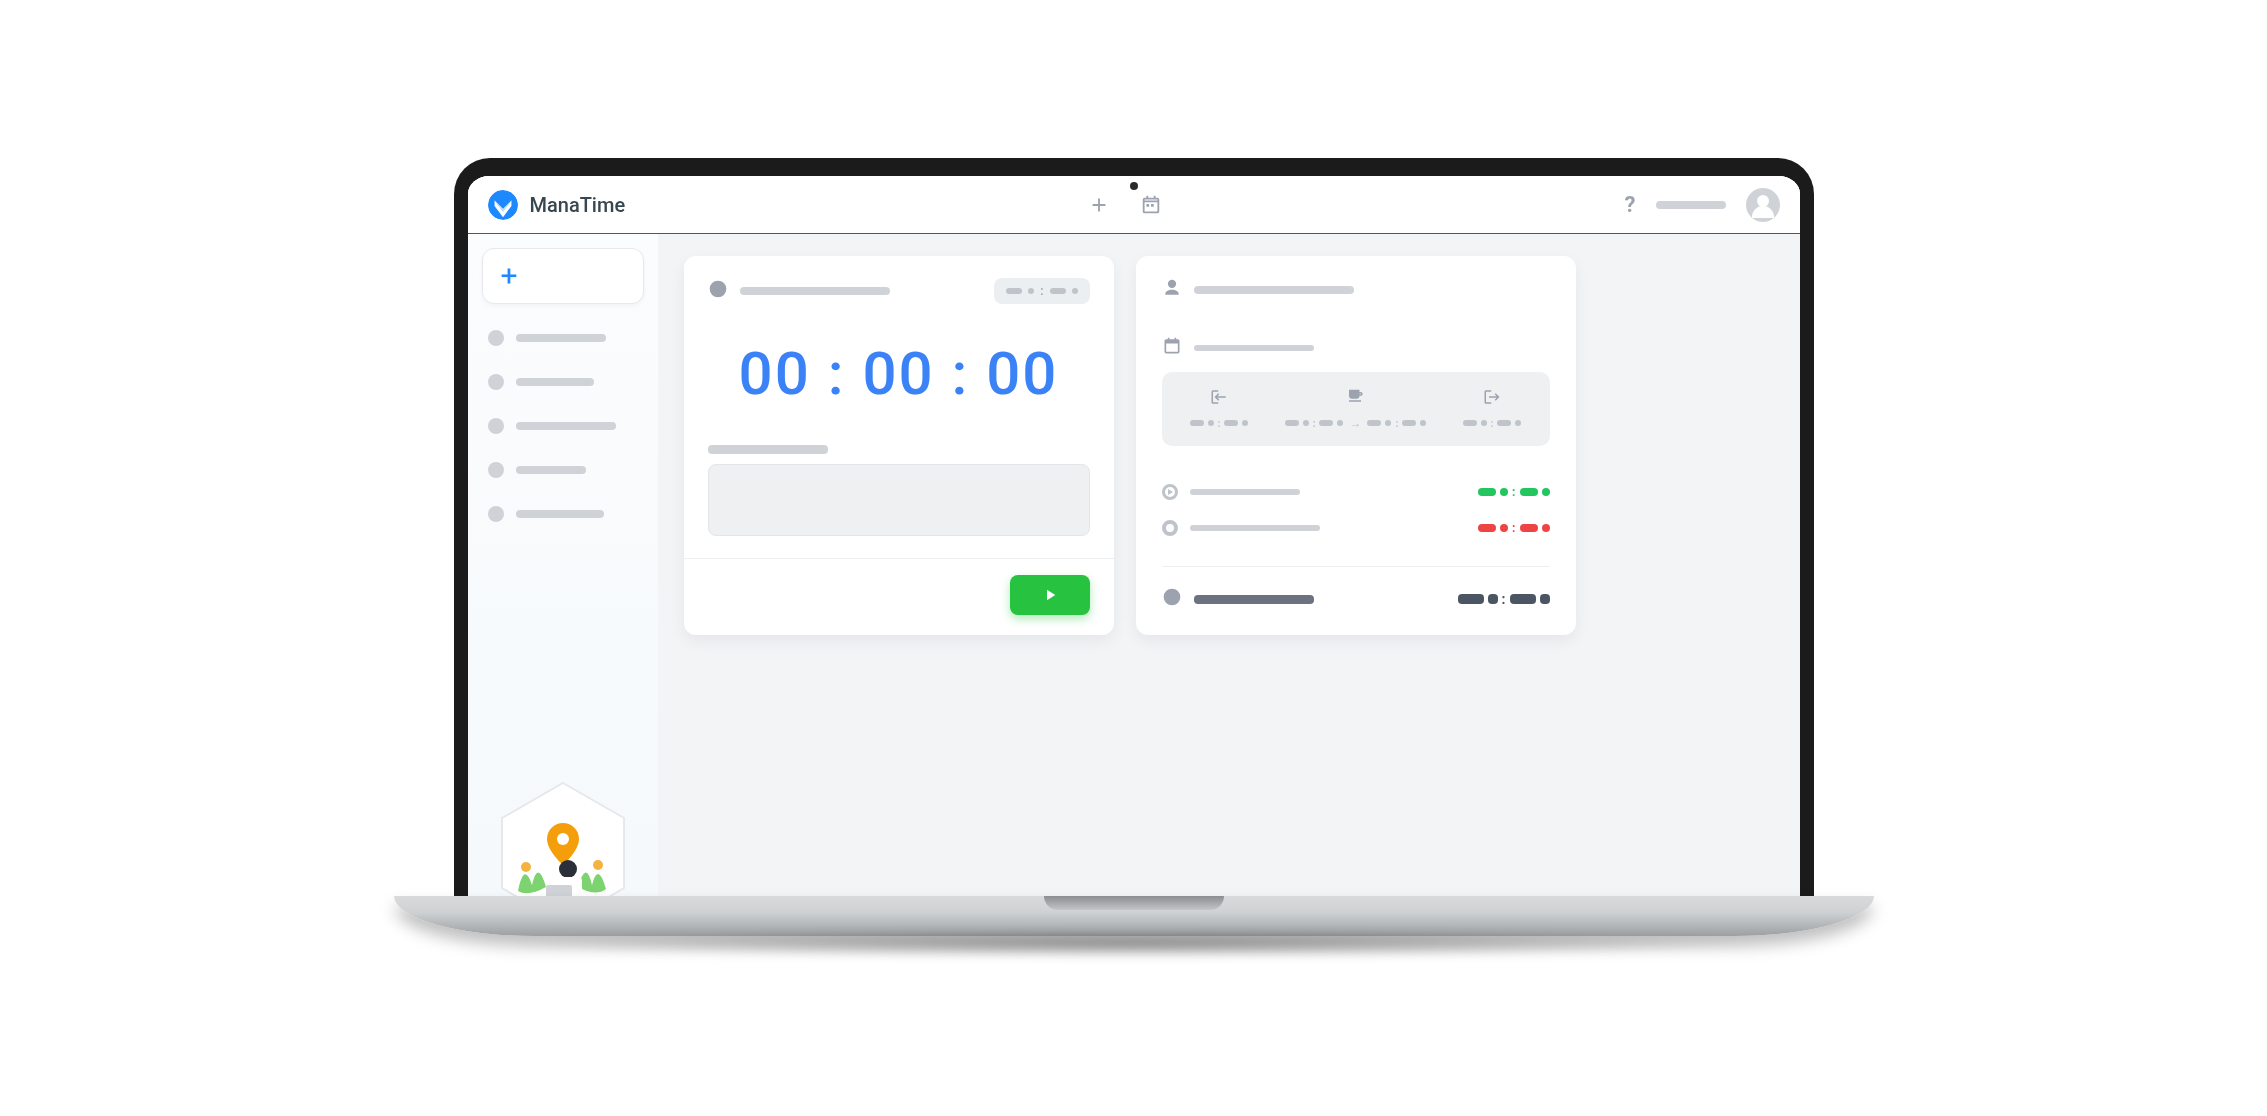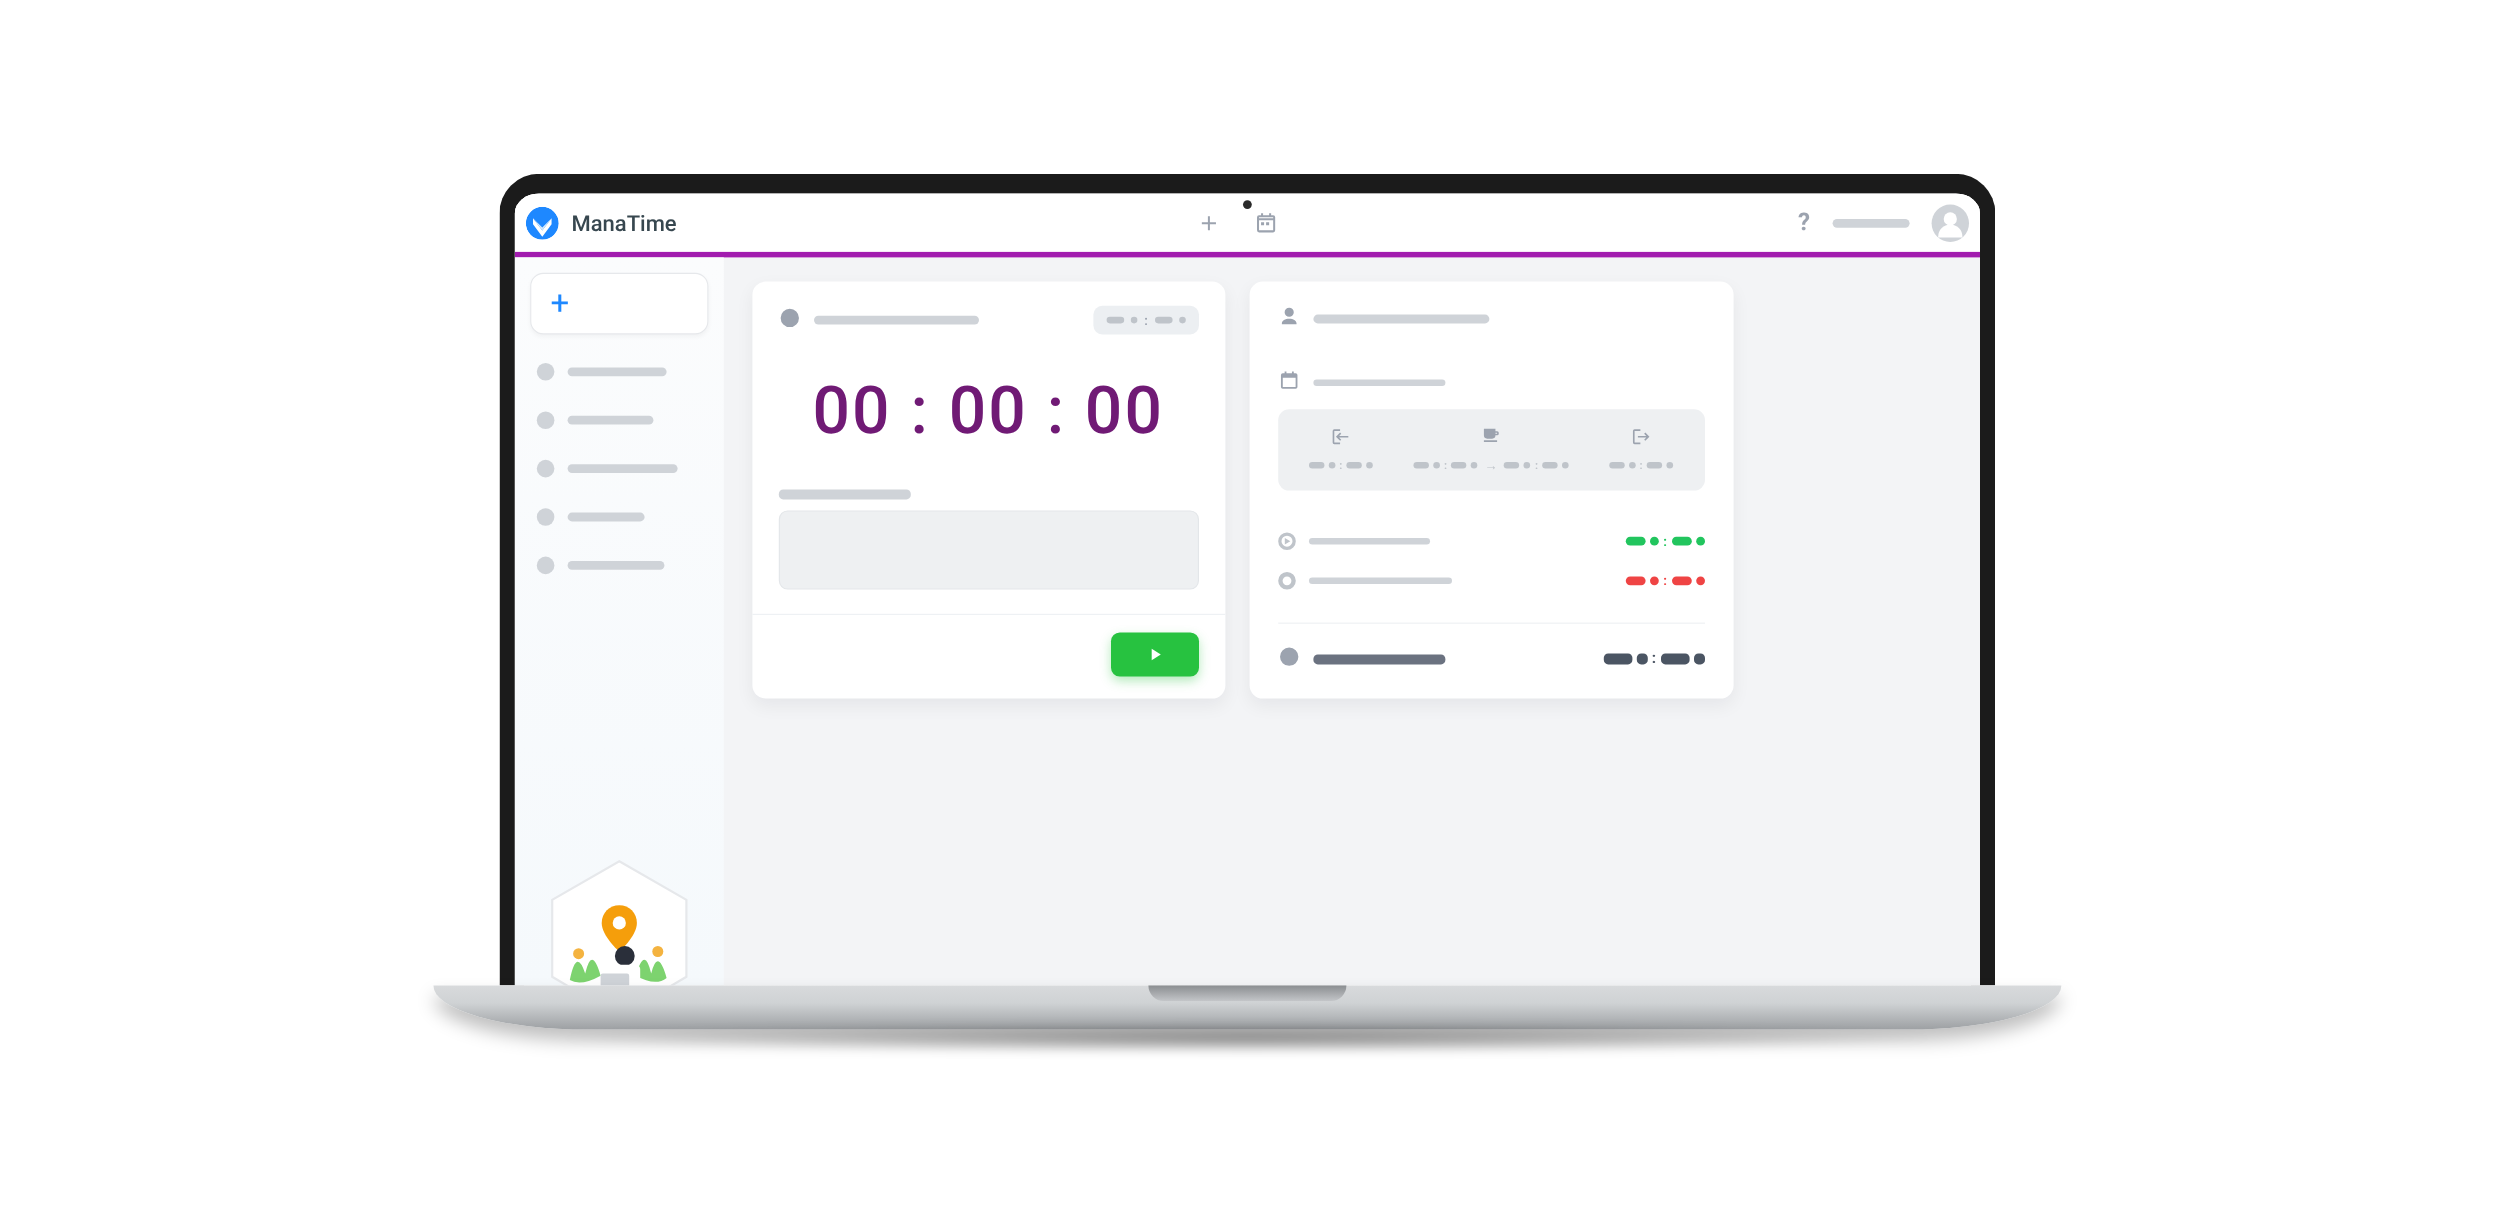--- a/index.html
+++ b/index.html
@@ -64,24 +64,24 @@
     height: 720px;
     display: flex;
     flex-direction: column;
     color: #9ca3af;
   }
 
   
   .topbar {
     height: 58px;
     background: #ffffff;
-    border-bottom: 5px solid #a21caf;
+    border-bottom: 1px solid #a21caf;
     display: flex;
     align-items: center;
-    padding: 0 10px;
+    padding: 0 20px;
     gap: 14px;
   }
   .brand { display: flex; align-items: center; gap: 12px; }
   .brand-logo {
     width: 30px; height: 30px; border-radius: 50%;
     position: relative;
     overflow: hidden;
   }
   .brand-logo svg { width: 100%; height: 100%; display: block; }
   .brand-name { font-size: 20px; font-weight: 500; color: #37474f; }
@@ -165,21 +165,21 @@
     border-radius: 8px;
     padding: 6px 12px;
     display: inline-flex; align-items: center; gap: 6px;
     font-size: 12px; color: #9ca3af; font-weight: 600;
   }
   .chip .dash { width: 16px; height: 6px; background: #bfc4ca; border-radius: 3px; display: inline-block; }
   .chip .dot { width: 6px; height: 6px; background: #bfc4ca; border-radius: 3px; display: inline-block; }
 
   .timer-display {
     font-size: 60px; font-weight: 500; letter-spacing: 2px;
-    color: #701a75; text-align: center;
+    color: #3b82f6; text-align: center;
     margin: 34px 0 32px;
     white-space: nowrap;
   }
   .notes {
     background: #eef0f2;
     border: 1px solid #e3e6e9;
     border-radius: 8px;
     height: 72px;
     padding: 10px 12px;
     resize: none;

